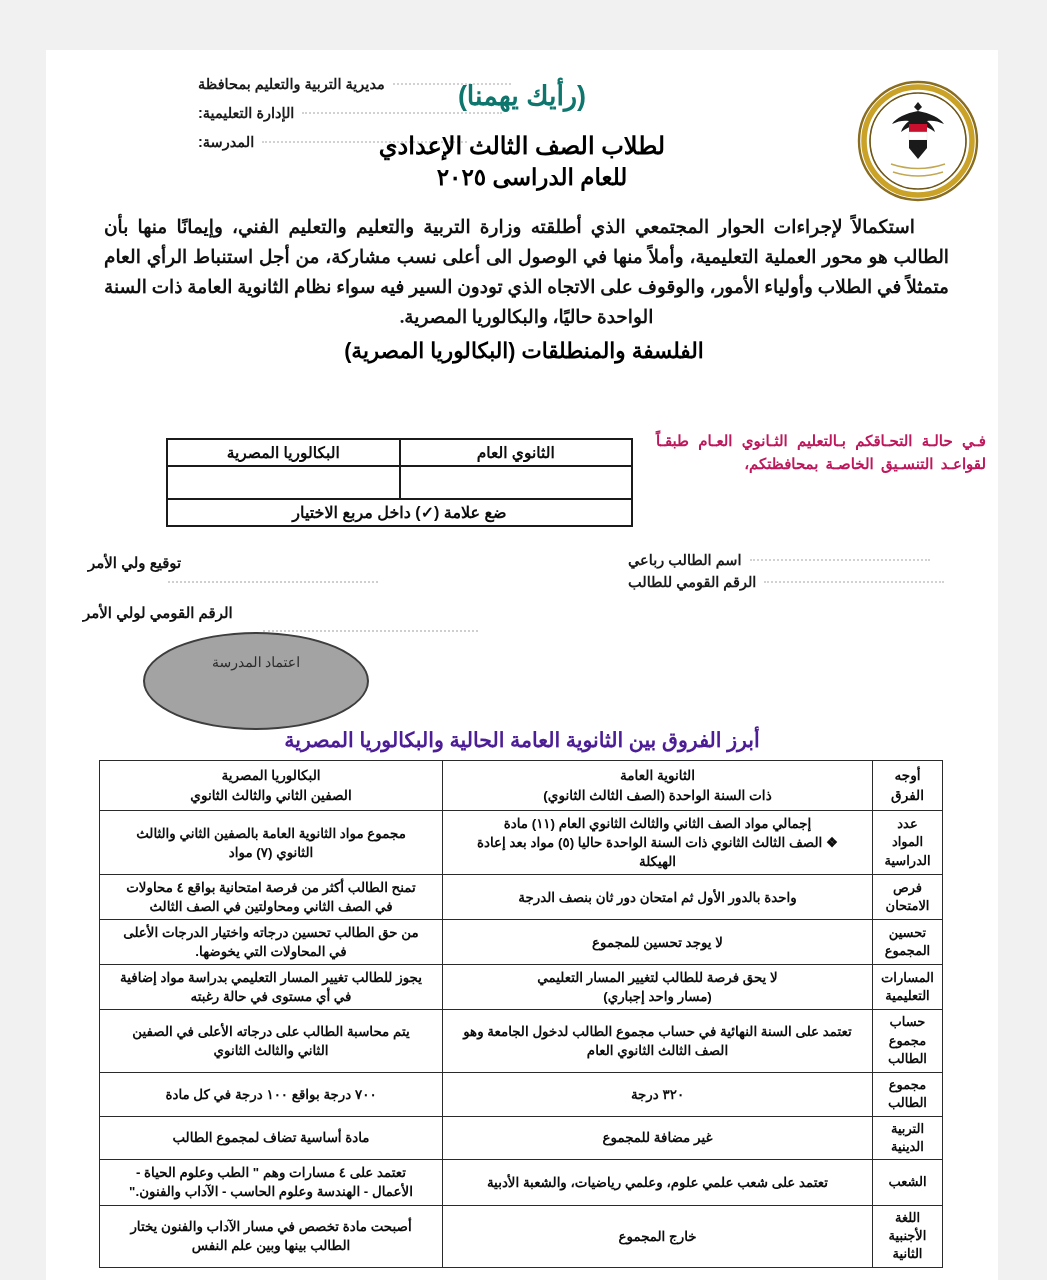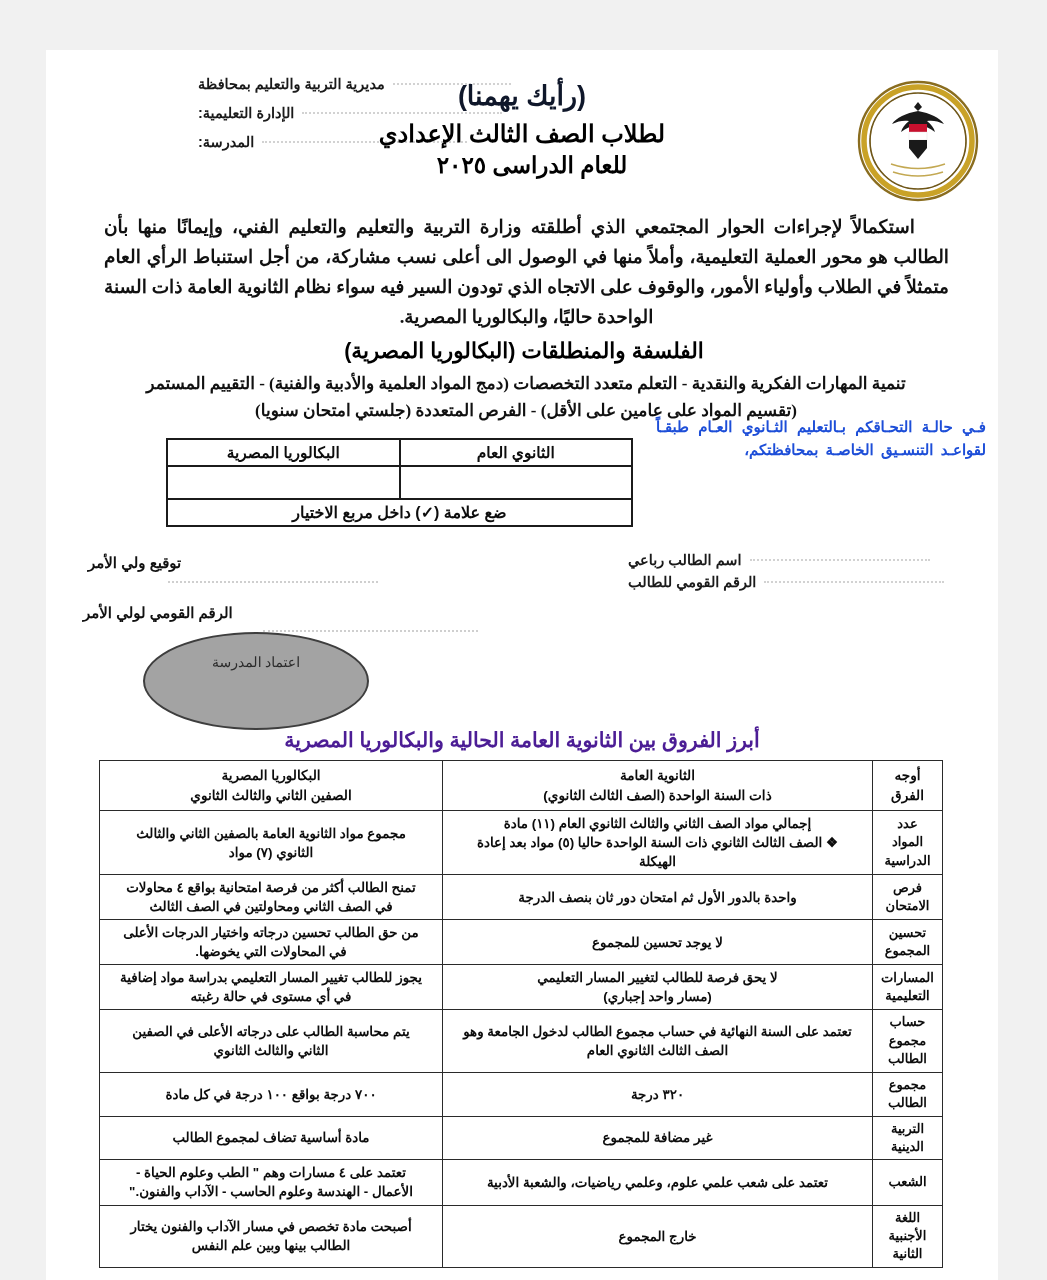--- a/index.html
+++ b/index.html
@@ -78,23 +78,23 @@
     position: absolute;
     left: 0; right: 0;
     top: 30px;
     text-align: center;
     pointer-events: none;
   }
   .title-main {
     font-family: "Liberation Sans", sans-serif;
     font-weight: bold;
     font-size: 27px;
-    color: #0f172a;
+    color: #0f766e;
     letter-spacing: 0px;
-    margin-bottom: 8px;
+    margin-bottom: 20px;
   }
   .title-sub {
     font-family: "Liberation Sans", sans-serif;
     font-weight: bold;
     font-size: 24px;
     color: #000;
     margin-bottom: 4px;
   }
   .title-year {
     font-family: "Liberation Sans", sans-serif;
@@ -152,30 +152,30 @@
     font-weight: bold;
     font-size: 17px;
     line-height: 1.6;
     color: #111;
   }
 
   
   .choice-note {
     position: absolute;
     right: 12px;
-    top: 366px;
+    top: 380px;
     width: 330px;
     direction: rtl;
     text-align: justify;
     text-align-last: right;
     font-family: "Liberation Sans", sans-serif;
     font-weight: bold;
     font-size: 15px;
     line-height: 1.5;
-    color: #1d4ed8;
+    color: #be185d;
     word-spacing: 3px;
   }
 
   .choice-table {
     position: absolute;
     right: 365px;
     top: 388px;
     width: 467px;
     border-collapse: collapse;
     direction: rtl;
@@ -362,24 +362,20 @@
             <path d="M13 61 a48 48 0 0 1 96 0" stroke-dasharray="3 4"></path>
             <path d="M13 61 a48 48 0 0 0 96 0" stroke-dasharray="3 4"></path>
           </g>
         </svg>
       </div>
     </div>
 
     <div class="intro">استكمالاً لإجراءات الحوار المجتمعي الذي أطلقته وزارة التربية والتعليم والتعليم الفني، وإيمانًا منها بأن الطالب هو محور العملية التعليمية، وأملاً منها في الوصول الى أعلى نسب مشاركة، من أجل استنباط الرأي العام متمثلاً في الطلاب وأولياء الأمور، والوقوف على الاتجاه الذي تودون السير فيه سواء نظام الثانوية العامة ذات السنة الواحدة حاليًا، والبكالوريا المصرية.</div>
 
     <div class="phil-title">الفلسفة والمنطلقات (البكالوريا المصرية)</div>
-    <div class="phil-body">
-      <div>تنمية المهارات الفكرية والنقدية - التعلم متعدد التخصصات (دمج المواد العلمية والأدبية والفنية) - التقييم المستمر</div>
-      <div>(تقسيم المواد على عامين على الأقل) - الفرص المتعددة (جلستي امتحان سنويا)</div>
-    </div>
 
     <div class="choice-note">فـي حالـة التحـاقكم بـالتعليم الثـانوي العـام طبقـاً لقواعـد التنسـيق الخاصـة بمحافظتكم،</div>
 
     <table class="choice-table">
       <tbody>
           <tr class="choice-head">
         <td>الثانوي العام</td>
         <td>البكالوريا المصرية</td>
       </tr>
       <tr class="choice-blank">

